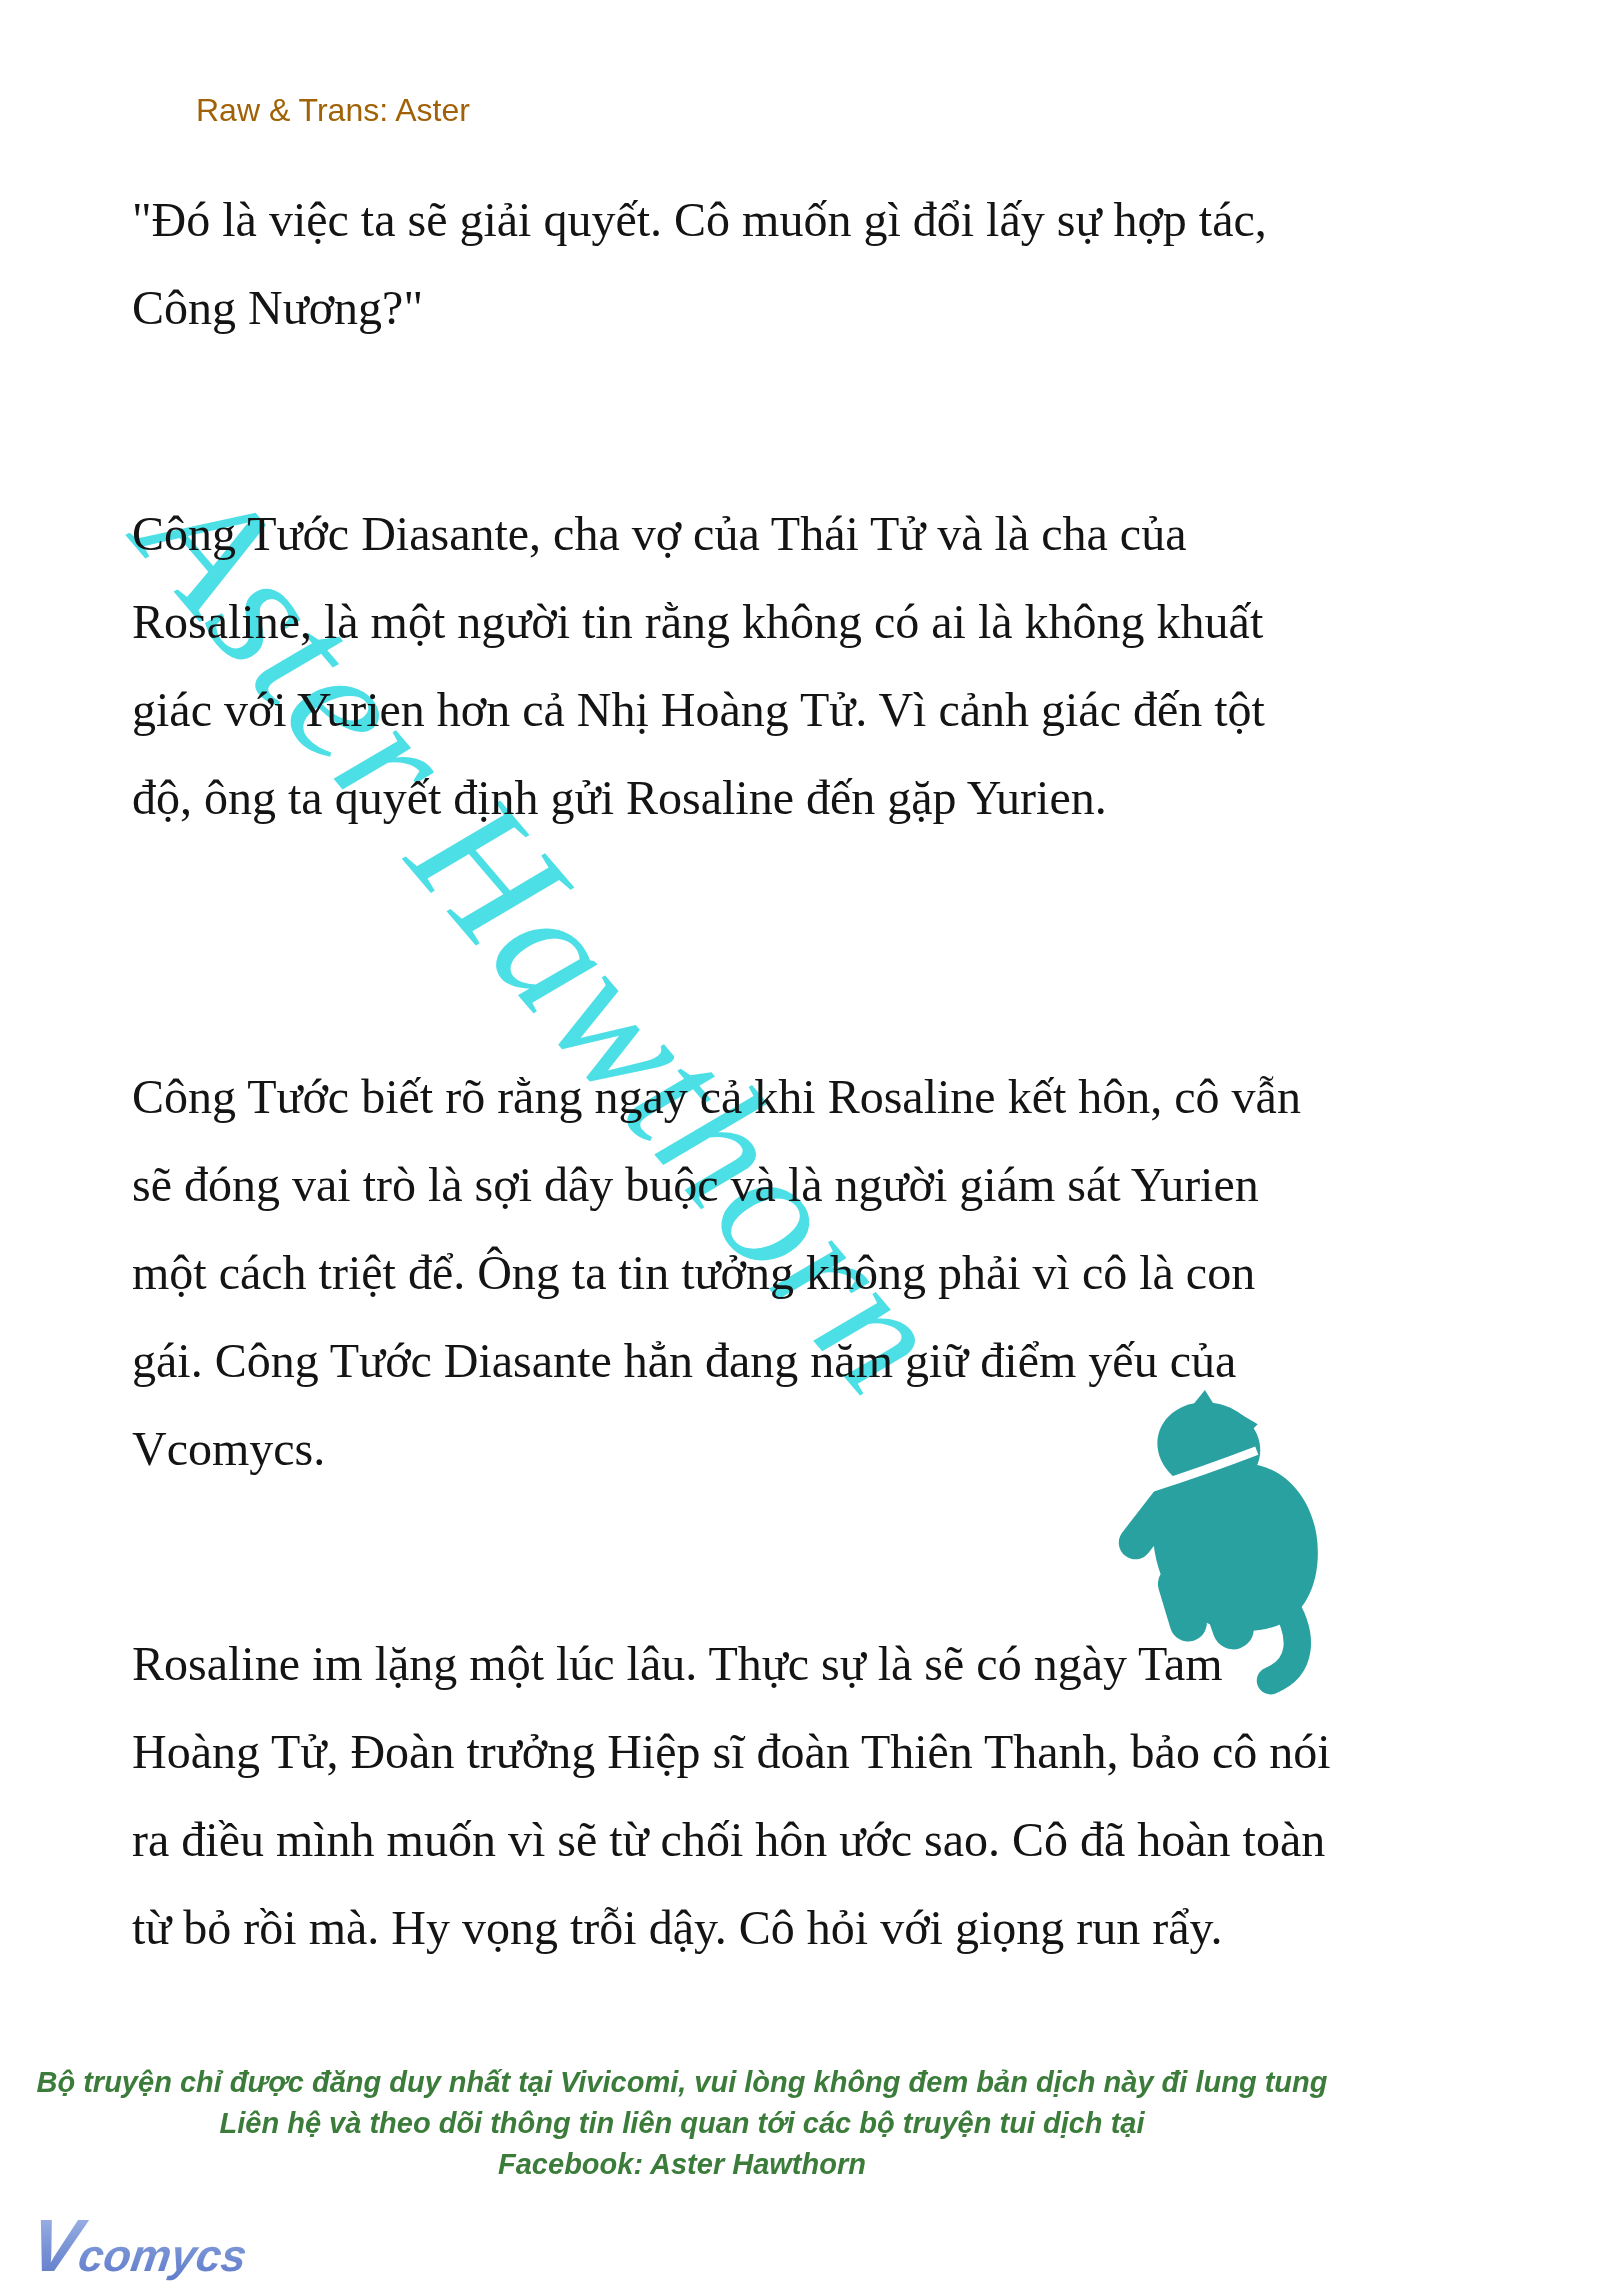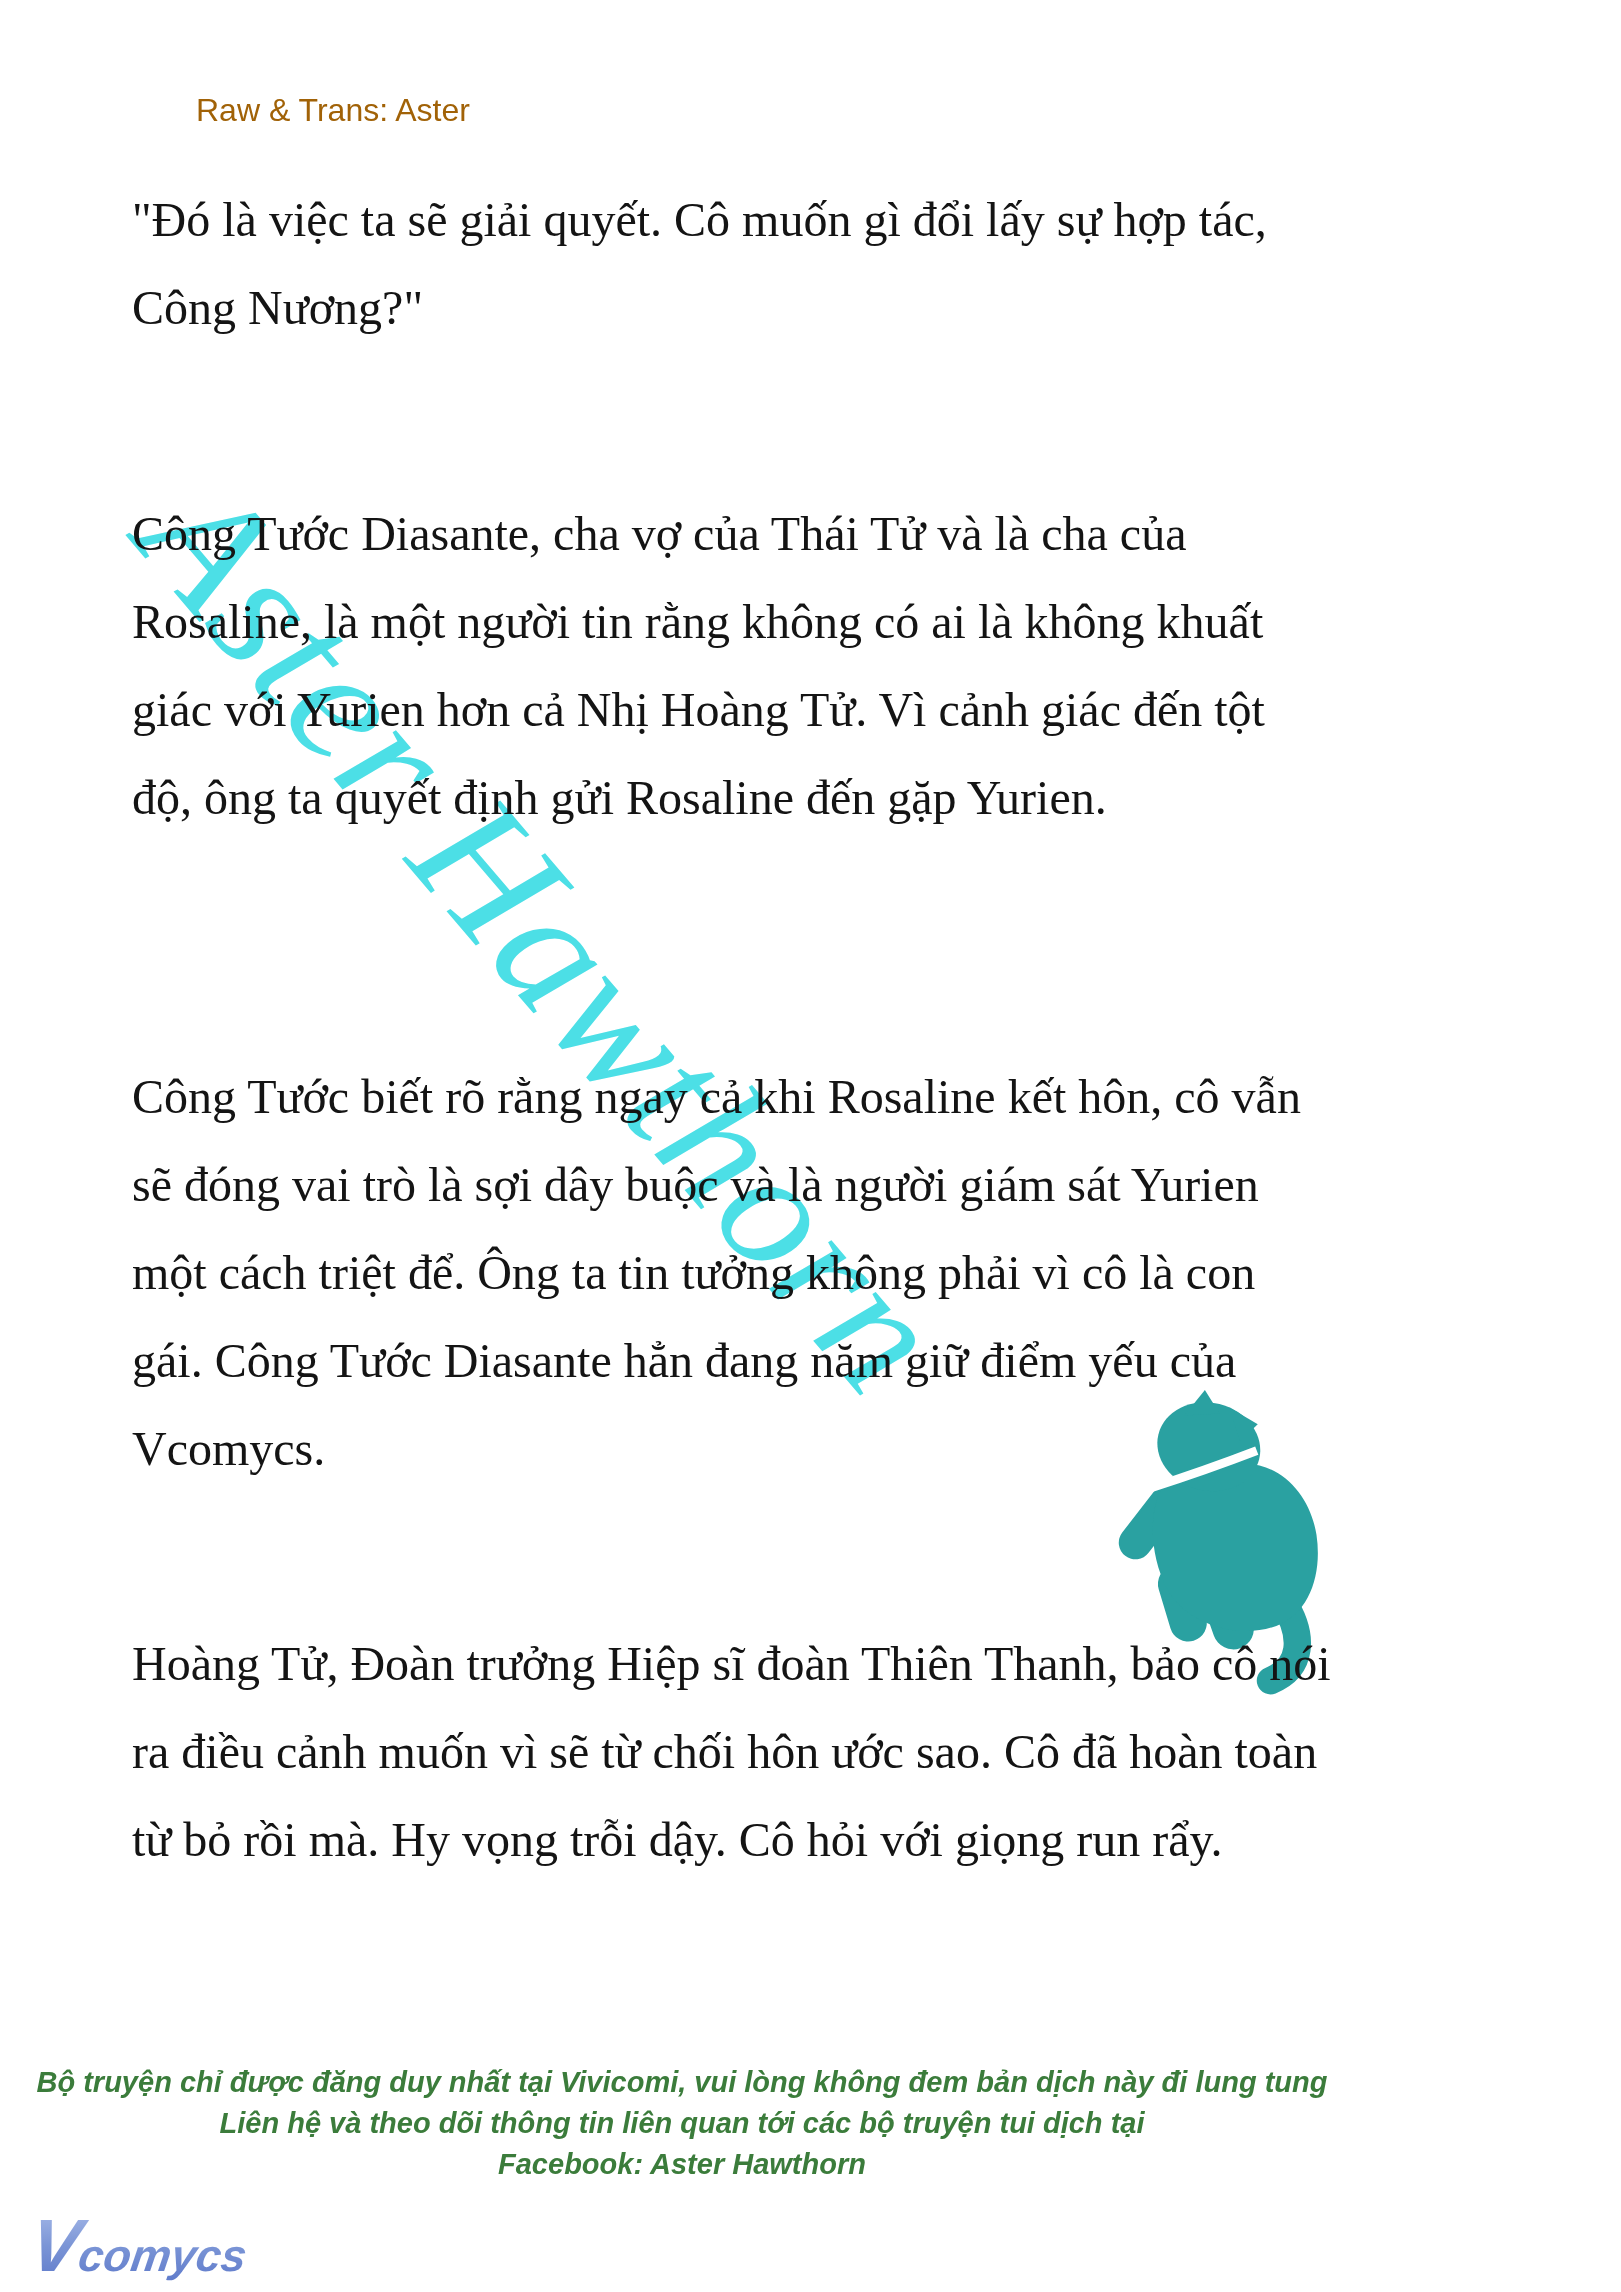--- a/index.html
+++ b/index.html
@@ -92,22 +92,23 @@
 
   <div class="para p3">
       <div class="line">Công Tước biết rõ rằng ngay cả khi Rosaline kết hôn, cô vẫn</div>
       <div class="line">sẽ đóng vai trò là sợi dây buộc và là người giám sát Yurien</div>
       <div class="line">một cách triệt để. Ông ta tin tưởng không phải vì cô là con</div>
       <div class="line">gái. Công Tước Diasante hẳn đang năm giữ điểm yếu của</div>
       <div class="line">Vcomycs.</div>
     </div>
 
   <div class="para p4">
+      <div class="line">Rosaline im lặng một lúc lâu. Thực sự là sẽ có ngày Tam</div>
       <div class="line">Hoàng Tử, Đoàn trưởng Hiệp sĩ đoàn Thiên Thanh, bảo cô nói</div>
-      <div class="line">ra điều cảnh muốn vì sẽ từ chối hôn ước sao. Cô đã hoàn toàn</div>
+      <div class="line">ra điều mình muốn vì sẽ từ chối hôn ước sao. Cô đã hoàn toàn</div>
       <div class="line">từ bỏ rồi mà. Hy vọng trỗi dậy. Cô hỏi với giọng run rẩy.</div>
     </div>
 
   <div class="footer">
       <div class="line">Bộ truyện chỉ được đăng duy nhất tại Vivicomi, vui lòng không đem bản dịch này đi lung tung</div>
       <div class="line">Liên hệ và theo dõi thông tin liên quan tới các bộ truyện tui dịch tại</div>
       <div class="line">Facebook: Aster Hawthorn</div>
     </div>
 
   <div class="logo">Vcomycs</div>

